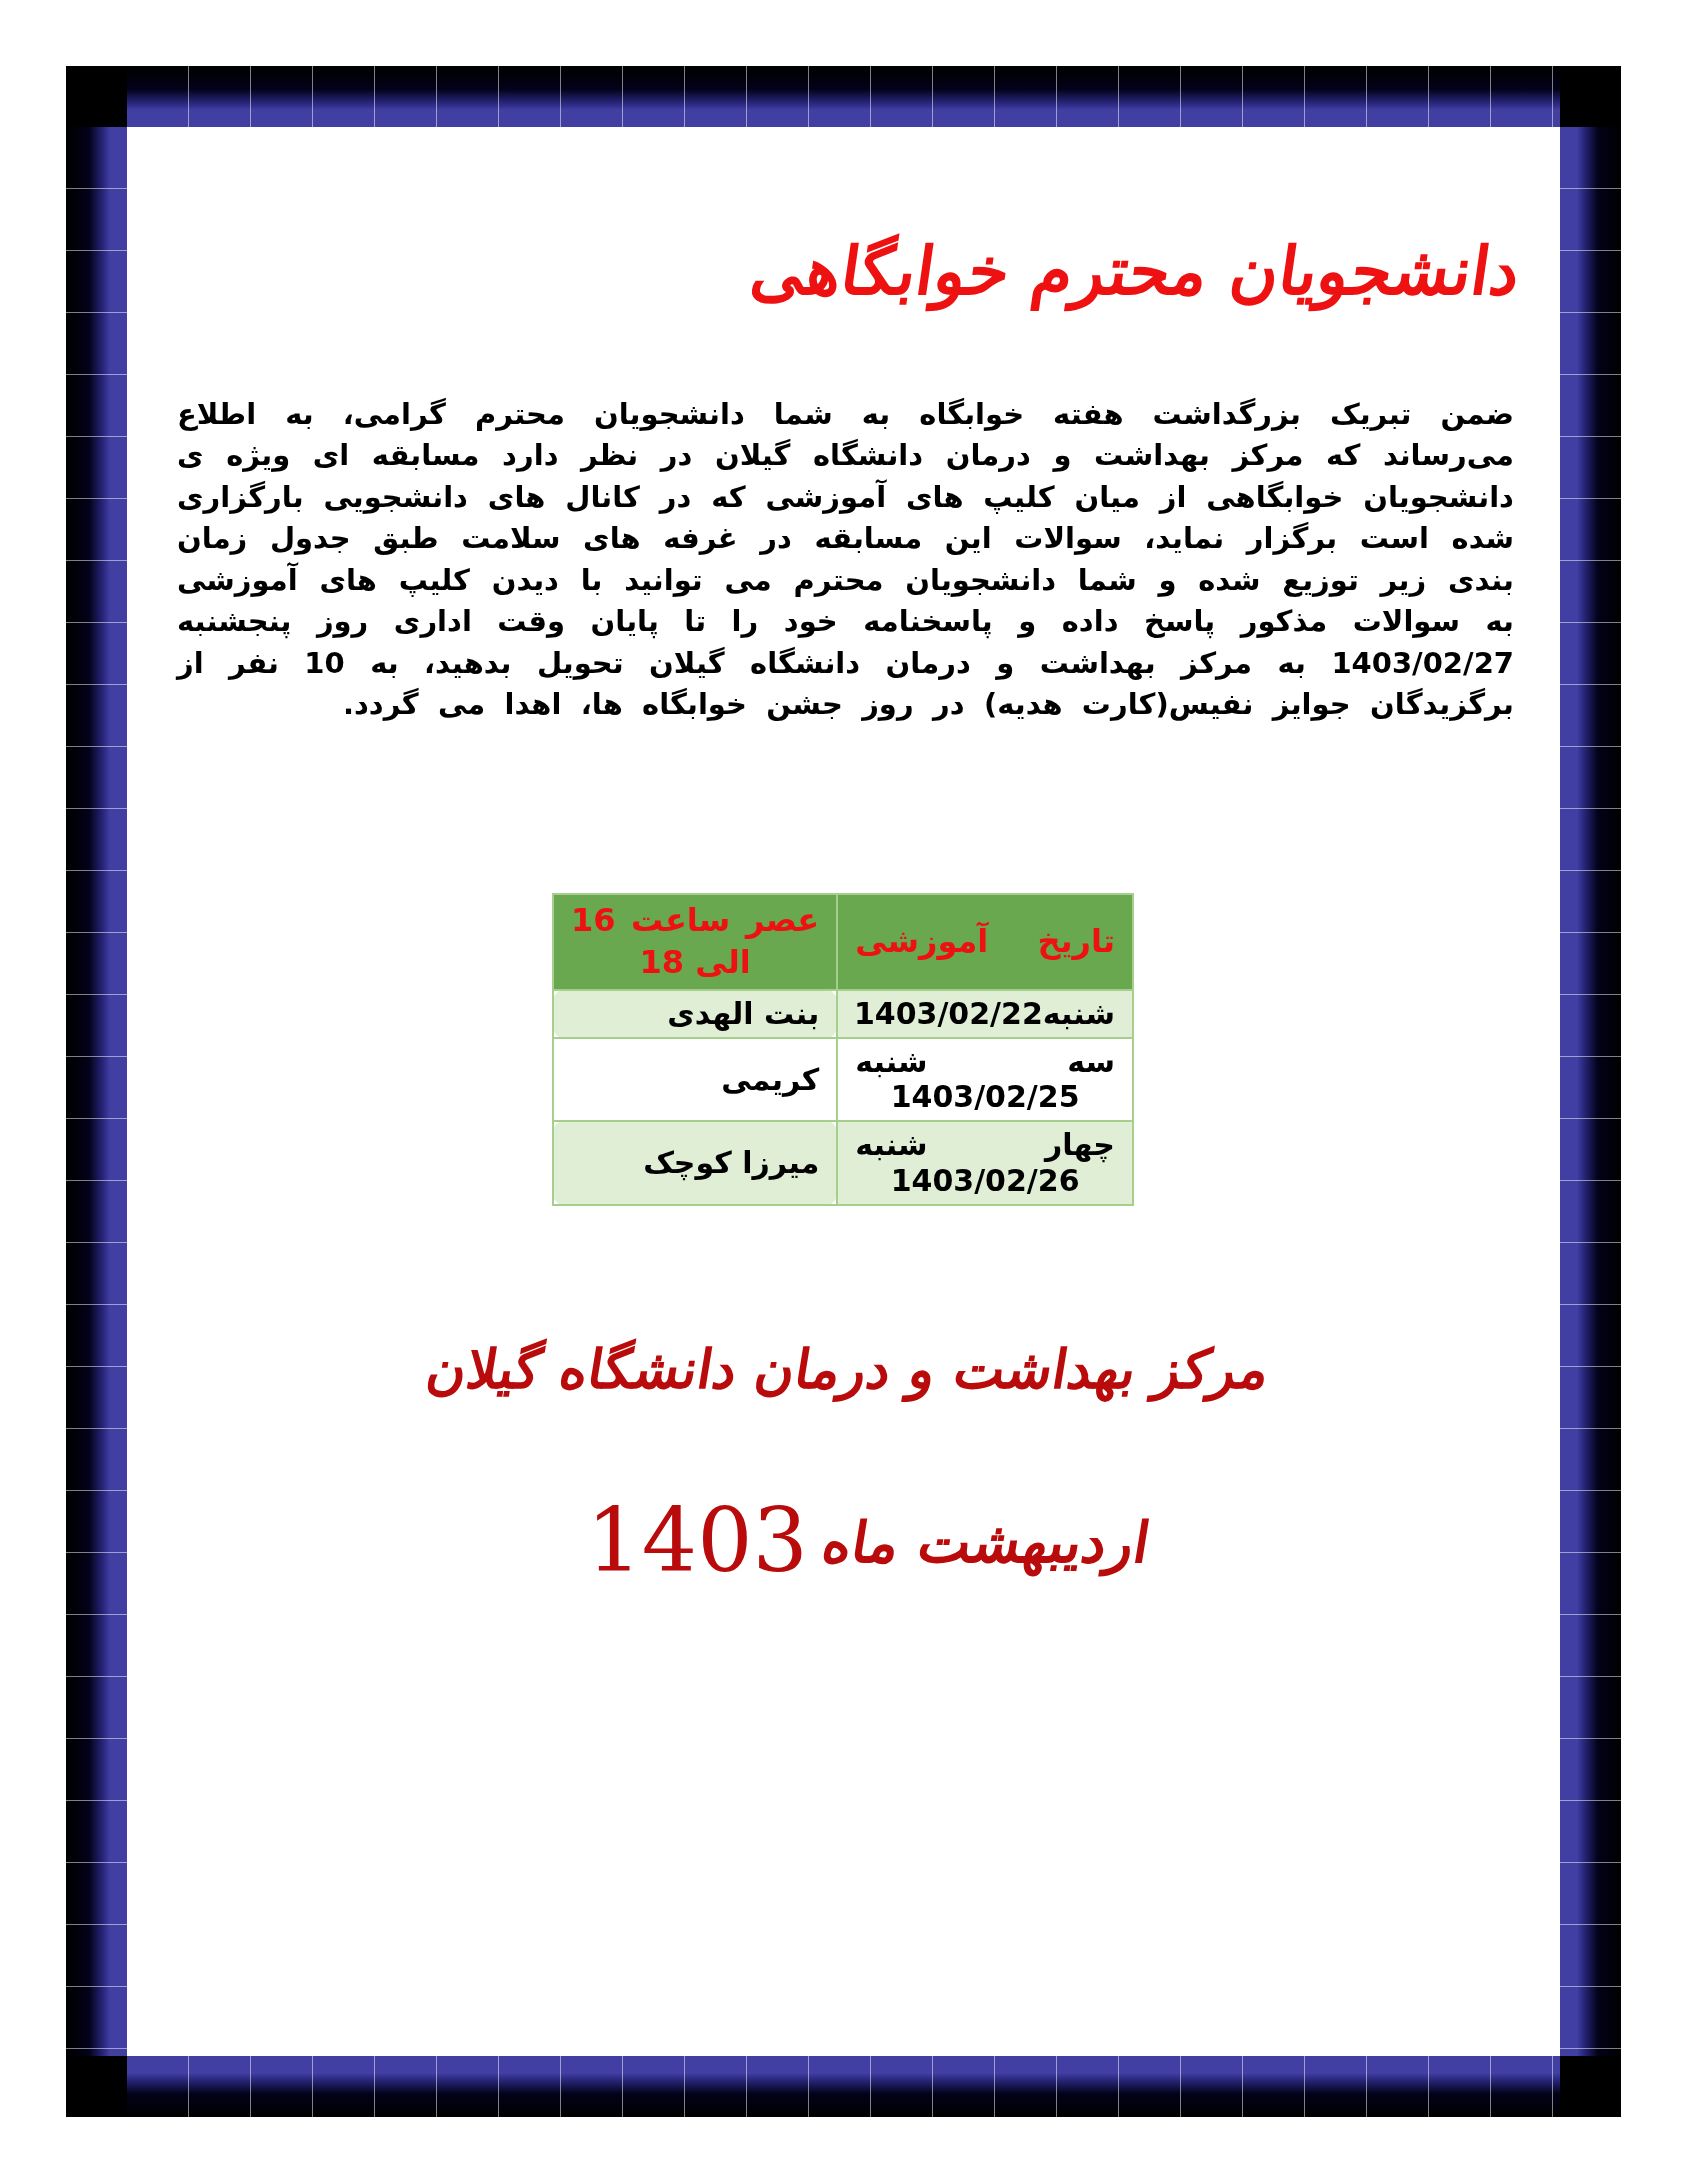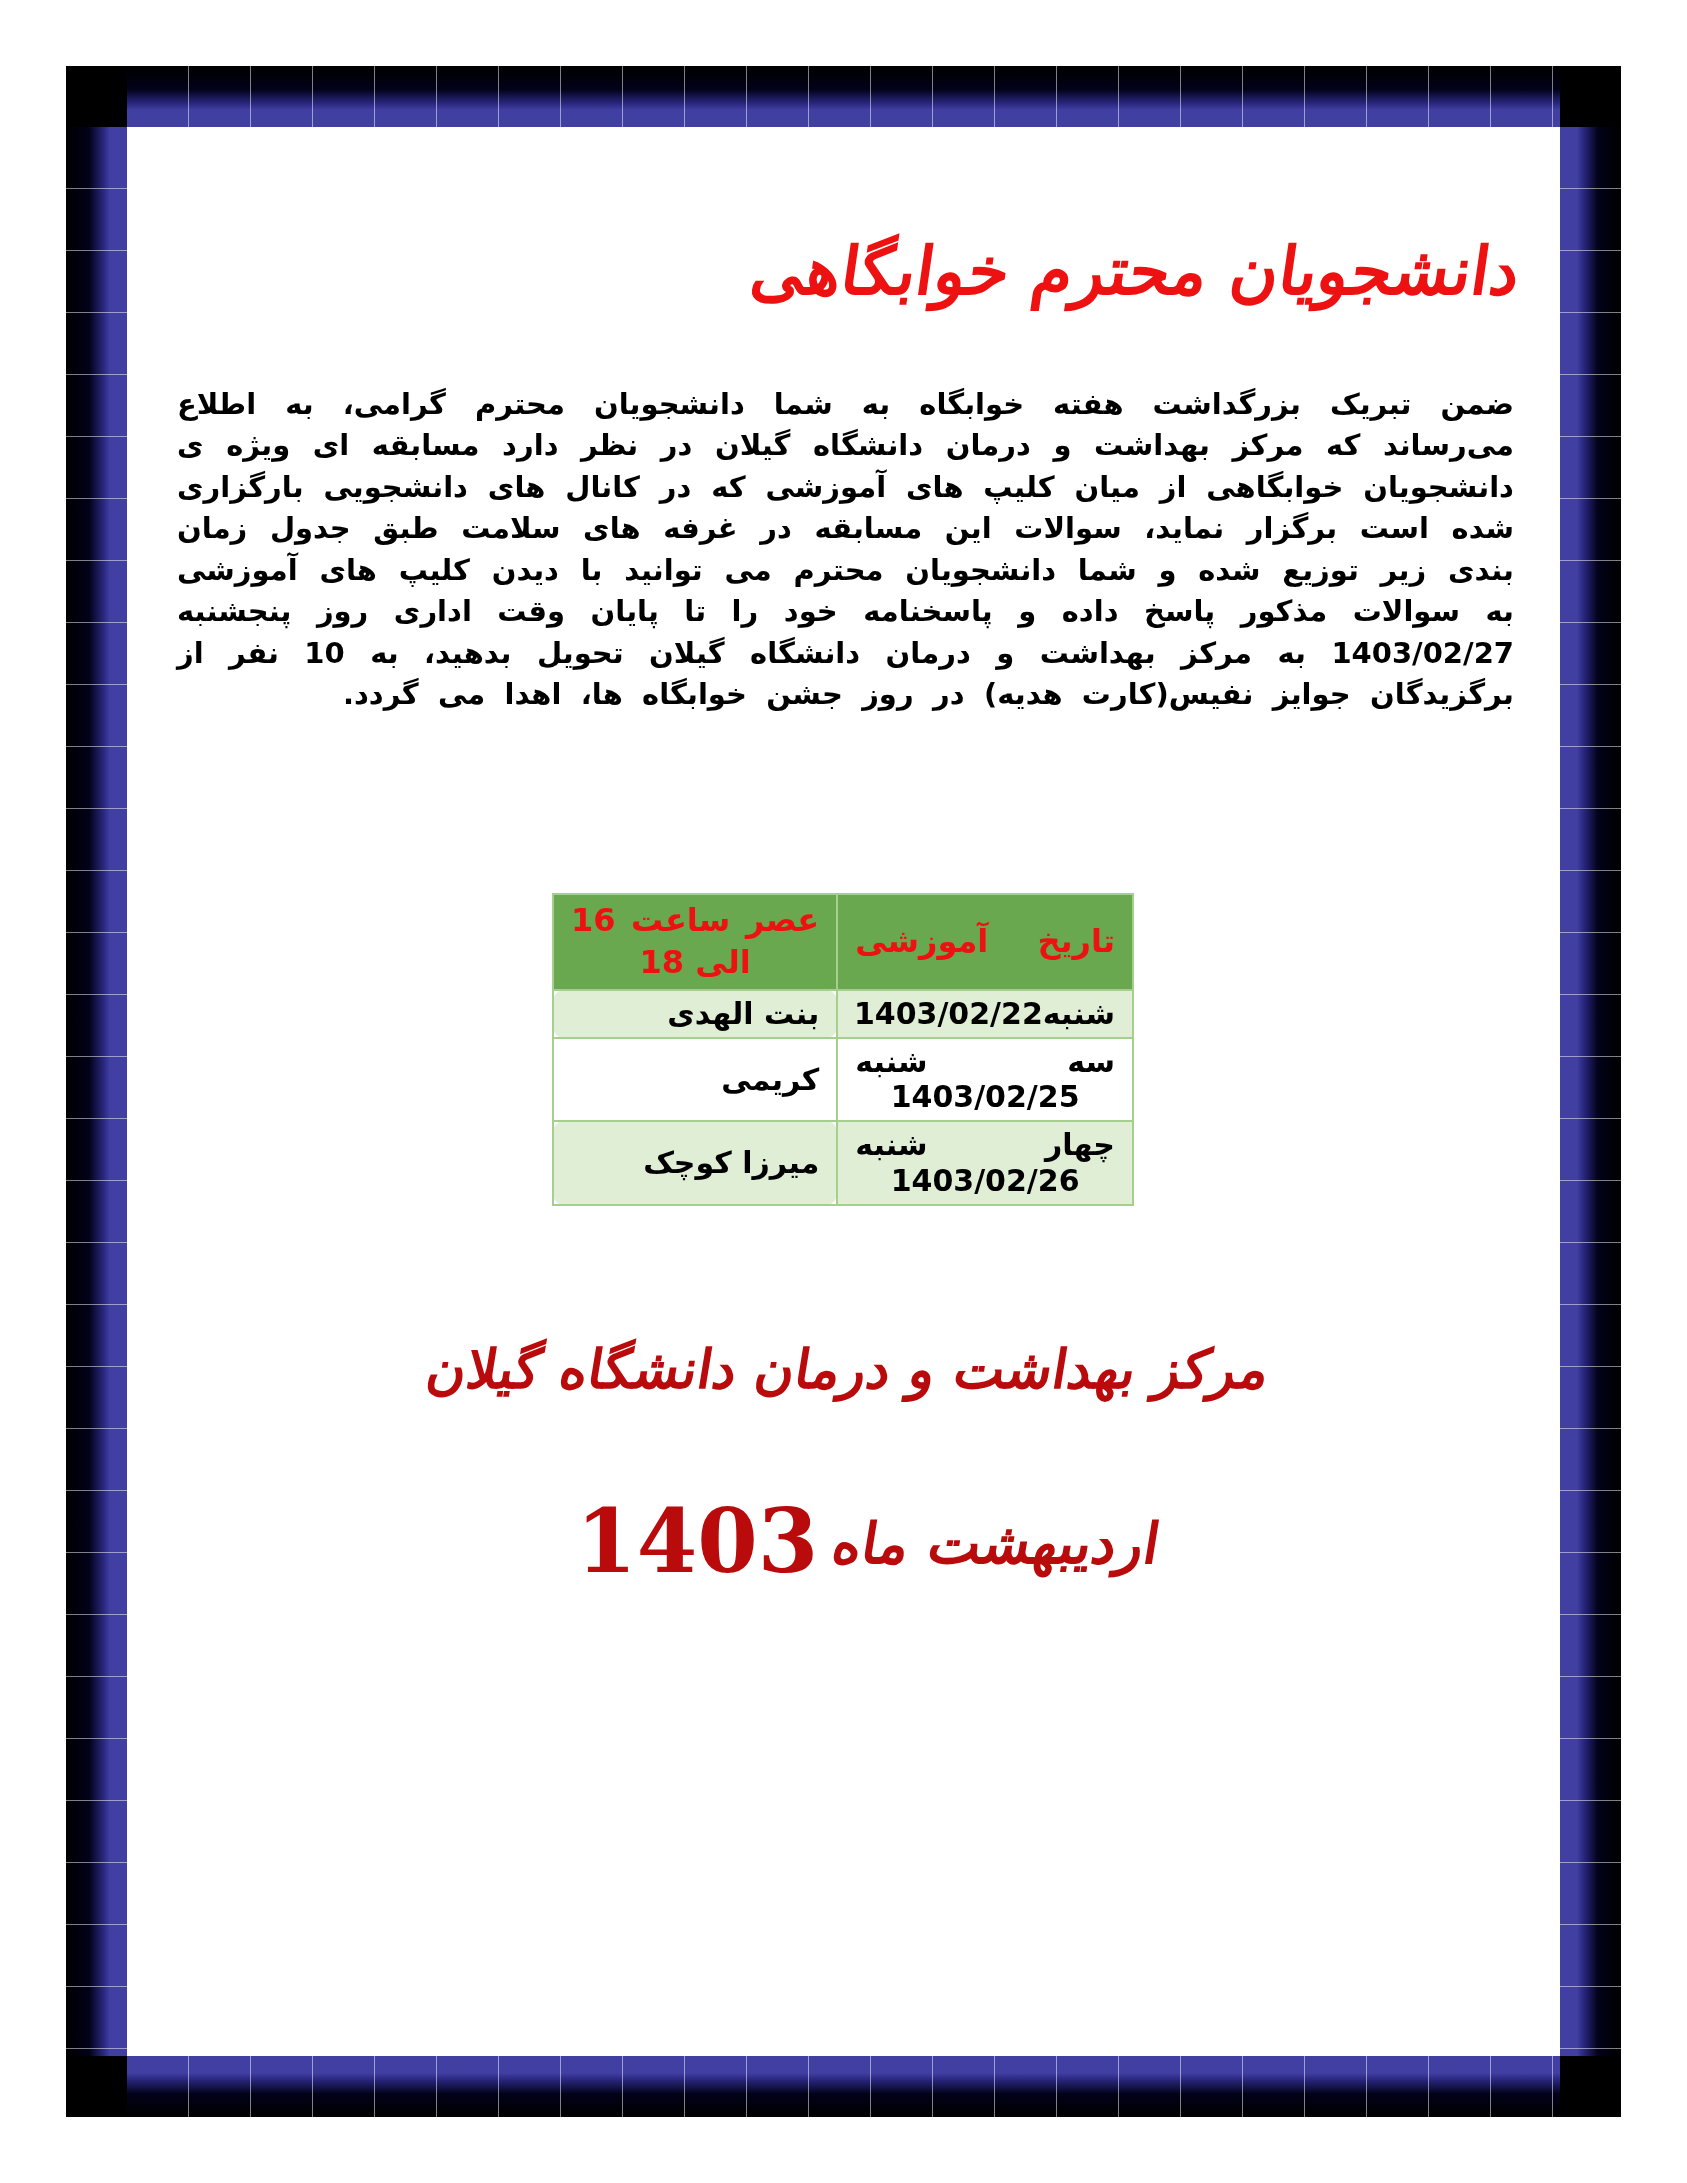--- a/index.html
+++ b/index.html
@@ -64,21 +64,21 @@
     font-size: 66px;
     font-weight: bold;
     font-style: italic;
     color: #ee1111;
     white-space: nowrap;
     transform: skewX(6deg);
   }
 
   .body-paragraph {
     position: absolute;
-    top: 228px; right: 46px; left: 50px;
+    top: 238px; right: 46px; left: 50px;
     font-size: 29px;
     font-weight: bold;
     color: #000000;
     line-height: 1.43;
     text-align: justify;
     word-spacing: 0.32em;
   }
 
   
   .schedule-wrap {
@@ -144,21 +144,21 @@
     font-size: 56px;
     font-weight: bold;
     font-style: italic;
     transform: skewX(5deg);
     display: inline-block;
     vertical-align: baseline;
   }
   .date-line .date-year {
     font-family: "DejaVu Serif", serif;
     font-size: 87px;
-    font-weight: bold;
+    font-weight: normal;
     display: inline-block;
     vertical-align: -9.3px;
     margin-right: 6.6px;
     margin-left: 44px;
   }
 </style>
 </head>
 <body>
 
 <div class="page">

